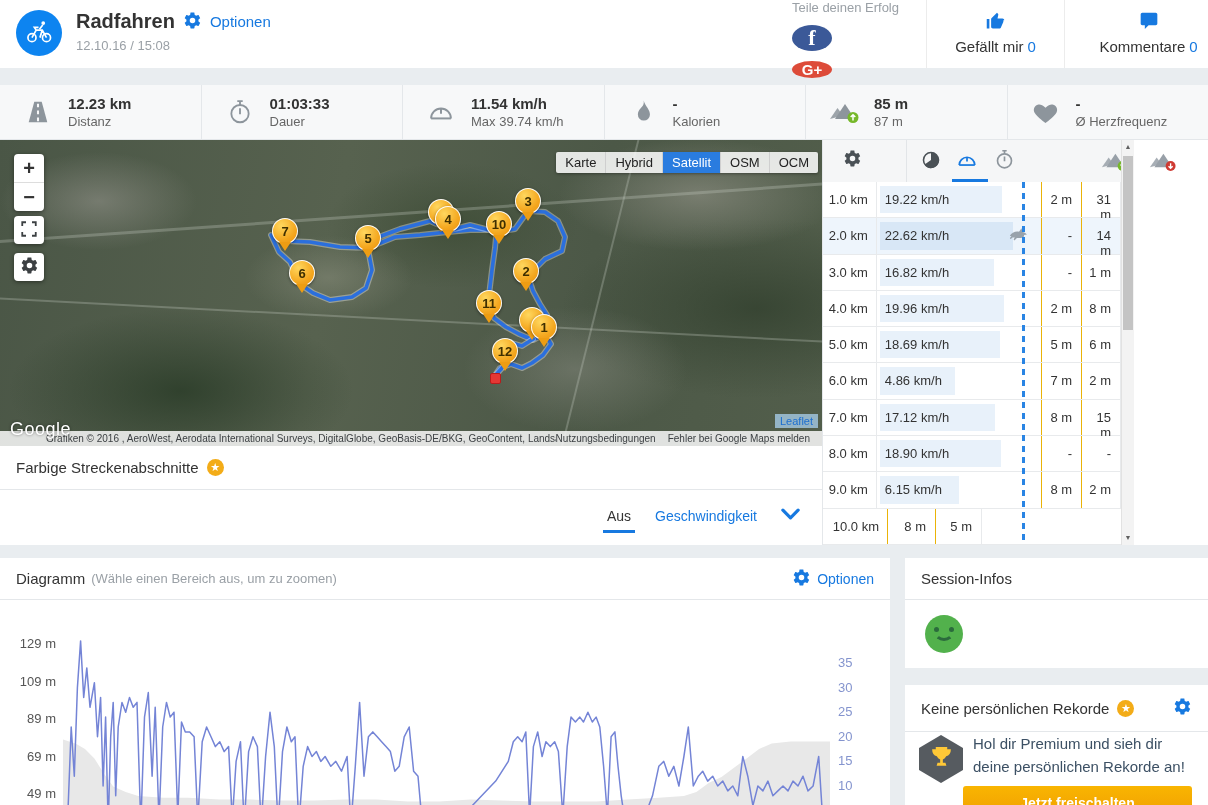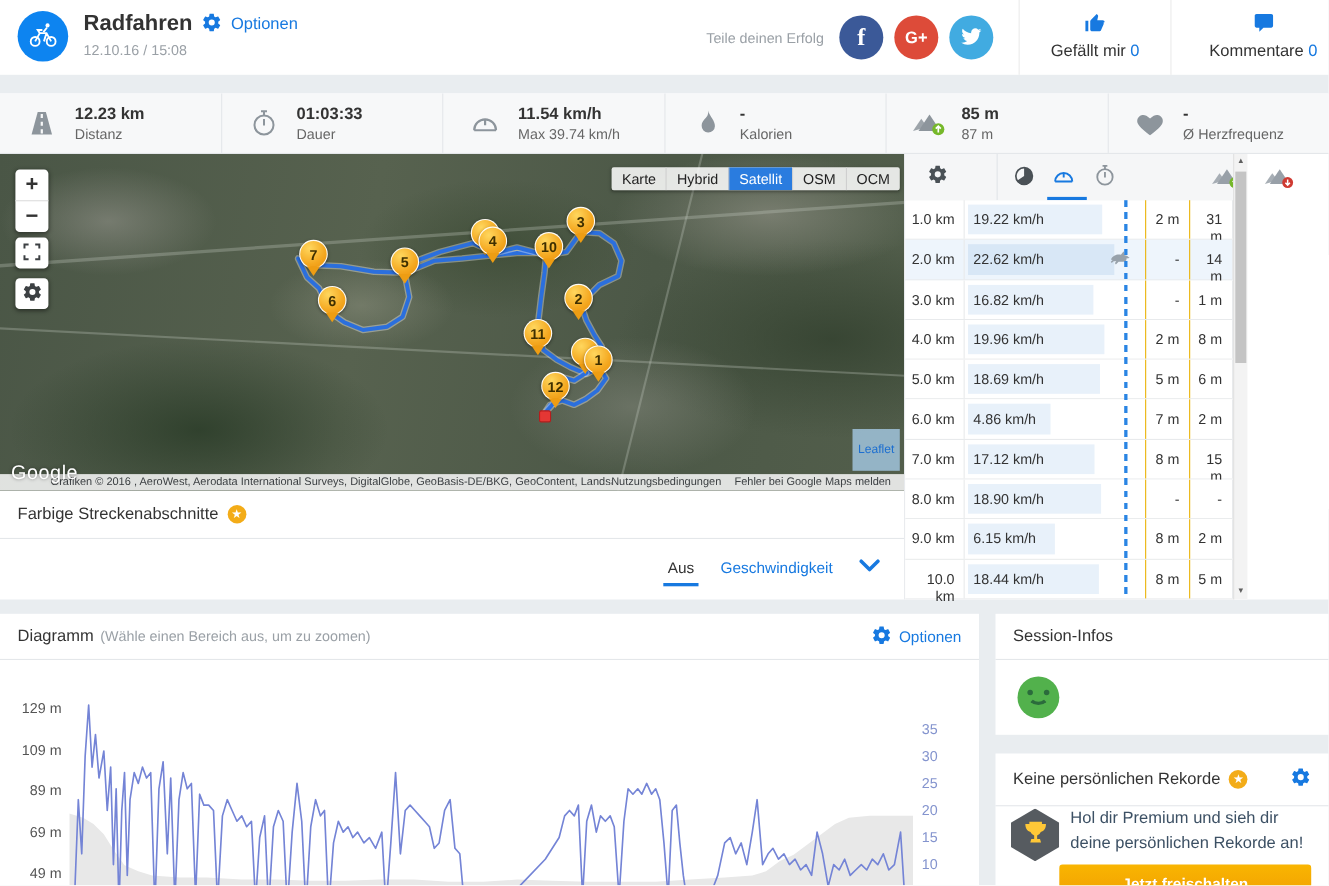--- a/index.html
+++ b/index.html
@@ -10,21 +10,21 @@
   
   .topbar{left:0;top:0;width:1208px;height:68px;}
   .avatar{position:absolute;left:16px;top:10px;width:46px;height:46px;border-radius:50%;
           background:#0d84f0;display:flex;align-items:center;justify-content:center;}
   .titleblock{position:absolute;left:76px;top:10px;}
   .titlerow{display:flex;align-items:center;gap:8px;}
   .titlerow h1{margin:0;font-size:20px;font-weight:bold;color:#333;}
   .blue{color:#1779e0;}
   .link{color:#1779e0;text-decoration:none;cursor:pointer;}
   .subtitle{color:#9aa0a6;font-size:13px;margin-top:5px;}
-  .share{position:absolute;right:305px;top:0;bottom:0;display:flex;align-items:center;gap:10px;}
+  .share{position:absolute;right:305px;top:0;bottom:0;display:flex;align-items:flex-start;gap:10px;flex-direction:column;}
   .share-label{color:#9aa0a6;font-size:13px;margin-right:4px;}
   .soc{width:40px;height:40px;border-radius:50%;display:flex;align-items:center;justify-content:center;
        color:#fff;font-weight:bold;cursor:pointer;}
   .soc.fb{background:#3b5998;font-size:22px;font-family:"Liberation Serif",serif;}
   .soc.gp{background:#dd4b39;font-size:15px;}
   .soc.tw{background:#41abe1;}
   .social-stat{position:absolute;top:0;bottom:0;text-align:center;border-left:1px solid #ececec;
                padding-top:11px;box-sizing:border-box;cursor:pointer;}
   .social-stat .ic{height:24px;color:#1779e0;}
   .social-stat .lbl{margin-top:3px;font-size:15px;color:#333;}
@@ -73,21 +73,21 @@
           border:1px solid rgba(255,255,255,.95);box-shadow:0 1px 3px rgba(0,0,0,.45);
           color:#3e2f00;font-weight:bold;font-size:13px;display:flex;align-items:center;
           justify-content:center;cursor:pointer;box-sizing:border-box;}
   .marker::after{content:"";position:absolute;left:50%;transform:translateX(-50%);top:23px;
           border:6px solid transparent;border-top:9px solid #ee9d13;}
   .startdot{position:absolute;width:9px;height:9px;background:#e53734;border:1px solid #b71c1c;
           border-radius:2px;z-index:6;}
   .google-logo{position:absolute;left:10px;bottom:6px;color:#fff;font-size:18px;font-weight:normal;
           letter-spacing:.5px;text-shadow:0 0 3px rgba(0,0,0,.5);z-index:5;}
   .leaflet-badge{position:absolute;right:4px;bottom:18px;background:rgba(160,195,220,.85);
-          color:#1d6fd0;font-size:11px;padding:13px 5px;z-index:5;cursor:pointer;}
+          color:#1d6fd0;font-size:11px;padding:1px 5px;z-index:5;cursor:pointer;}
   .attrib{position:absolute;left:0;right:0;bottom:0;height:15px;background:rgba(245,245,245,.88);
           font-size:10px;color:#3c4043;display:flex;align-items:center;z-index:4;white-space:nowrap;}
   .attrib .main{margin-left:46px;flex:1;overflow:hidden;}
   .attrib a{color:#3c4043;margin-right:12px;text-decoration:none;}
 
   
   .belowmap{position:absolute;left:0;top:361px;width:822px;height:99px;box-sizing:border-box;}
   .seg-title{padding:13px 16px;font-size:15px;color:#333;border-bottom:1px solid #e4e7ea;
              display:flex;align-items:center;gap:8px;}
   .starbadge{width:17px;height:17px;border-radius:50%;background:#f3ac18;color:#fff;font-size:11px;
@@ -464,21 +464,20 @@
           </div>
           <div class="srow">
             <div class="c-km">9.0 km</div>
             <div class="c-speed"><div class="bar" style="width:48.3%"></div><span class="sp-txt">6.15 km/h</span></div>
             <div class="c-up">8 m</div>
             <div class="c-down">2 m</div>
             <div class="c-rest"></div>
           </div>
           <div class="srow">
             <div class="c-km">10.0 km</div>
-            <div class="c-speed"><div class="bar" style="width:72.88%"></div><span class="sp-txt">18.44 km/h</span></div>
             <div class="c-up">8 m</div>
             <div class="c-down">5 m</div>
             <div class="c-rest"></div>
           </div>
         </div>
       <div class="dashline"></div>
       <div class="vscroll">
         <div class="varr">▲</div>
         <div class="vthumb"></div>
         <div class="varr down">▼</div>

